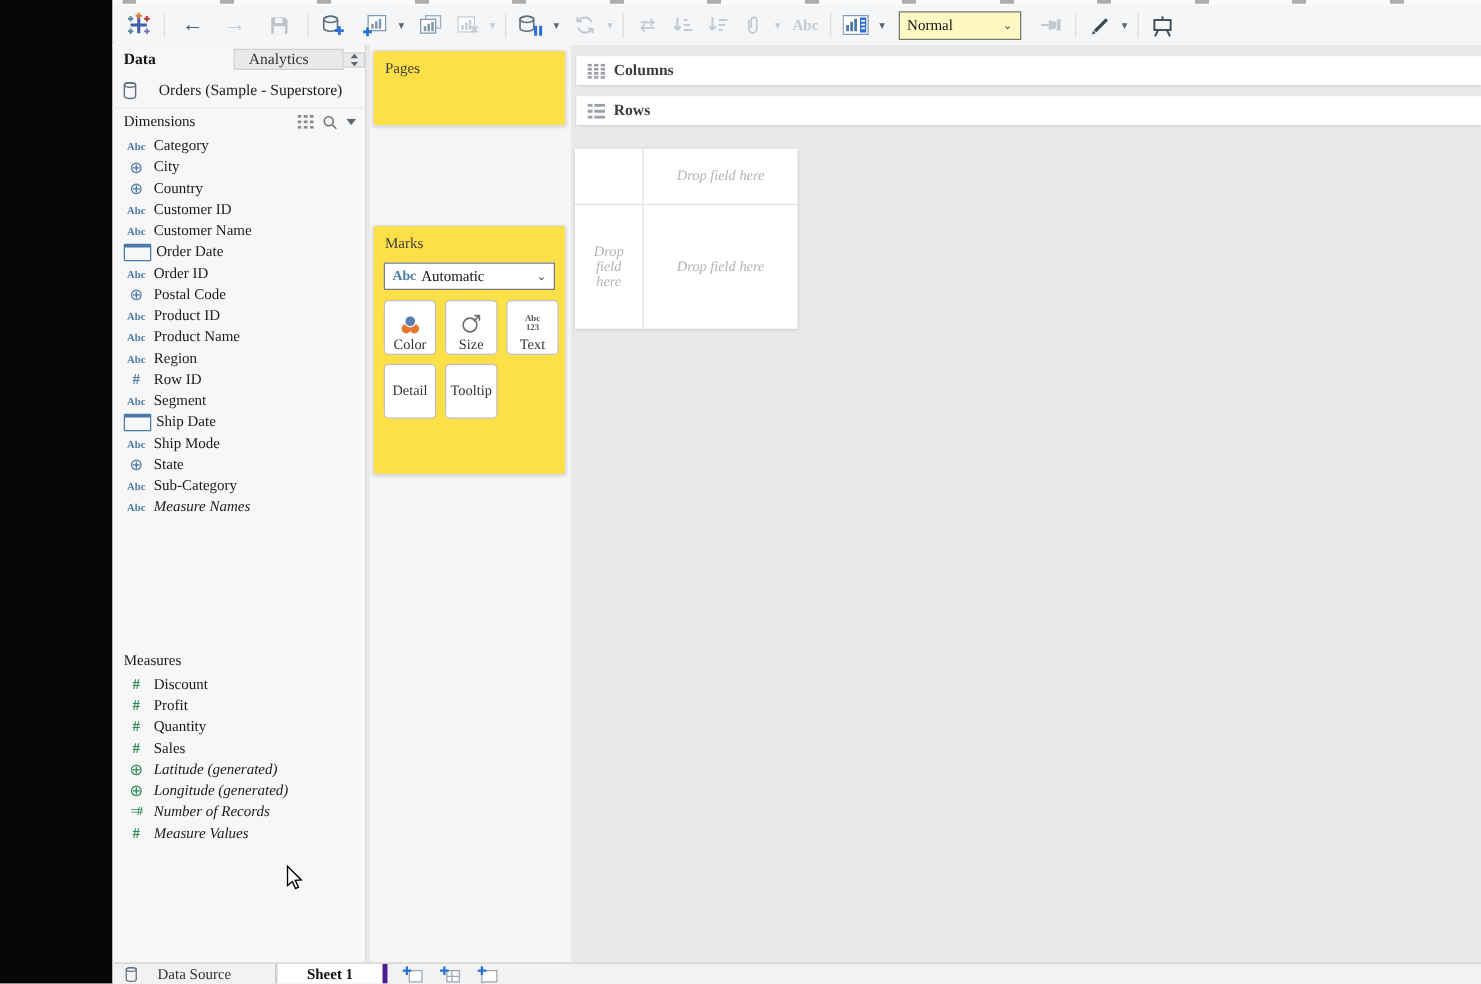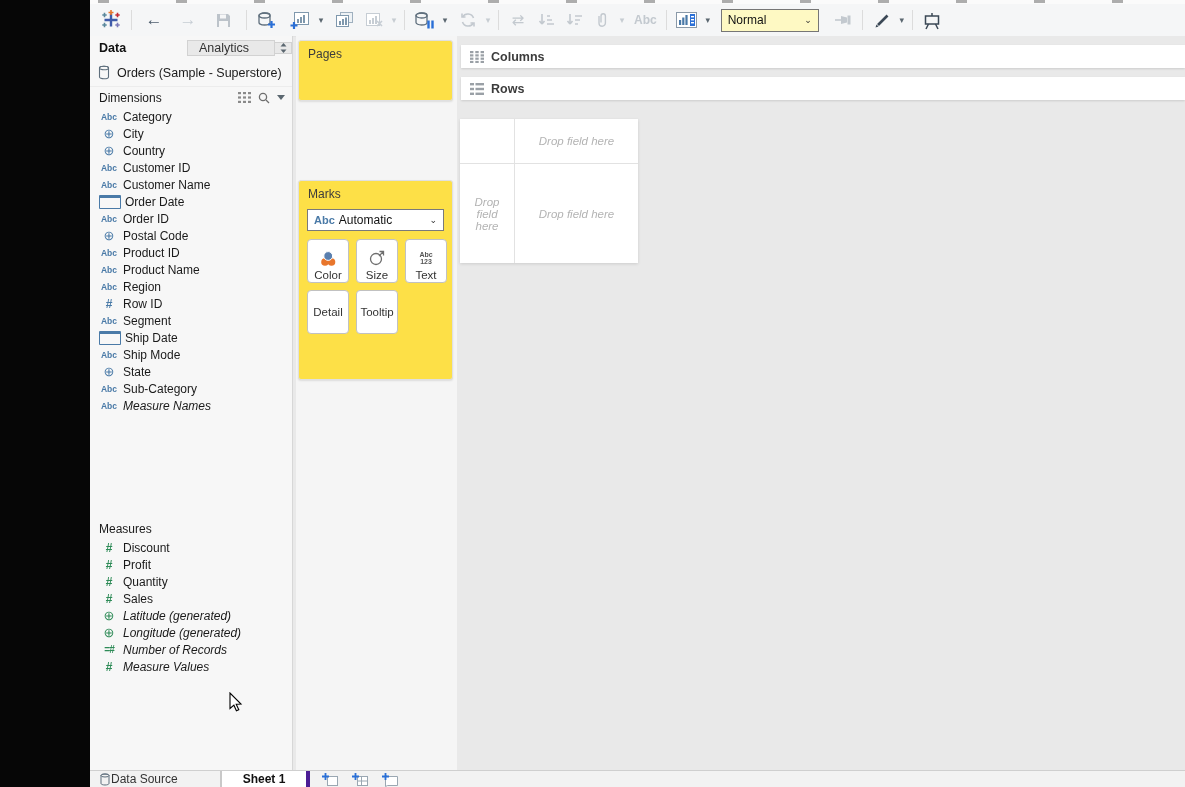--- a/index.html
+++ b/index.html
@@ -1,17 +1,17 @@
 <!DOCTYPE html>
 <html><head>
 <meta charset="utf-8">
 <style>
   html,body{margin:0;padding:0;background:#fff}
   .root{position:relative;width:1185px;height:787px;overflow:hidden;
-        font-family:Liberation Sans, sans-serif;background:#e9e9e9;
+        font-family:Liberation Serif, serif;background:#e9e9e9;
         -webkit-font-smoothing:antialiased}
 
   
   .left-strip{position:absolute;left:0;top:0;width:90px;height:787px;background:#060606}
 
   
   .menu-remnant{position:absolute;left:90px;right:0;top:0;height:4px;background:#fbfbfb}
   .menu-remnant::before{content:"";position:absolute;left:8px;right:0;top:0;height:3px;
      background:repeating-linear-gradient(90deg,#adadad 0 11px,transparent 11px 78px)}
 
@@ -35,21 +35,21 @@
   
   .sidebar{position:absolute;left:90px;top:36px;width:203px;height:735px;background:#f7f7f7;
      border-right:1px solid #d7d7d7;box-sizing:border-box}
   .side-tabs{height:23px;display:flex;align-items:center}
   .tab-data{width:88px;display:flex;align-items:center;padding-left:9px;
      font-size:12.5px;font-weight:bold;color:#111}
   .tab-analytics{flex:1;background:#e9e9e9;border:1px solid #d2d2d2;display:flex;align-items:center;
      padding-left:11px;font-size:12.5px;color:#333;box-sizing:border-box}
   .tab-sort{width:17px;background:#e9e9e9;border:1px solid #d2d2d2;border-left:none;
      display:flex;align-items:center;justify-content:center;box-sizing:border-box}
-  .datasource-row{height:27px;display:flex;align-items:center;gap:7px;padding-left:8px;
+  .datasource-row{height:27px;display:flex;align-items:center;gap:17px;padding-left:8px;
      font-size:12.5px;color:#1a1a1a;border-bottom:1px solid #ececec}
   .dims-header,.meas-header{height:21px;display:flex;align-items:center;padding:0 7px 0 9px;
      font-size:12px;color:#1a1a1a}
   .hdr-icons{margin-left:auto;display:flex;align-items:center;gap:7px}
   .meas-header{margin-top:104px}
 
   .field-list{font-size:12px;color:#1a1a1a}
   .field-row{height:17px;display:flex;align-items:center;padding-left:9px}
   .field-row .ficon{width:20px;display:flex;align-items:center;justify-content:center;flex:none}
   .field-row .flabel{margin-left:4px;white-space:nowrap}
@@ -95,21 +95,21 @@
      grid-template-columns:55px 1fr;grid-template-rows:45px 1fr}
   .dz-cell{display:flex;align-items:center;justify-content:center;text-align:center;
      font-size:11.5px;font-style:italic;color:#b3b3b3;box-sizing:border-box;padding:0 6px}
   .dz-c1{border-right:1px solid #e2e2e2;border-bottom:1px solid #e2e2e2}
   .dz-c2{border-bottom:1px solid #e2e2e2}
   .dz-c3{border-right:1px solid #e2e2e2}
 
   
   .statusbar{position:absolute;left:90px;right:0;bottom:0;height:16px;background:#f2f2f2;
      border-top:1px solid #cfcfcf;display:flex;align-items:stretch;overflow:hidden}
-  .ds-tab{width:120px;display:flex;align-items:center;gap:1px;padding-left:10px;
+  .ds-tab{width:120px;display:flex;align-items:center;gap:16px;padding-left:10px;
      font-size:12px;color:#333}
   .sb-sep{width:1px;background:#c9c9c9}
   .sheet-tab{width:84px;background:#fff;border-left:1px solid #c9c9c9;border-right:4px solid #4c1d95;
      display:flex;align-items:center;justify-content:center;font-size:12px;font-weight:bold;color:#111}
   .sb-icons{display:flex;align-items:flex-start;gap:13px;padding:2px 0 0 12px}
 
   svg{display:block}
   .cursor{position:absolute;left:229px;top:692px;pointer-events:none}
 </style>
 </head>

